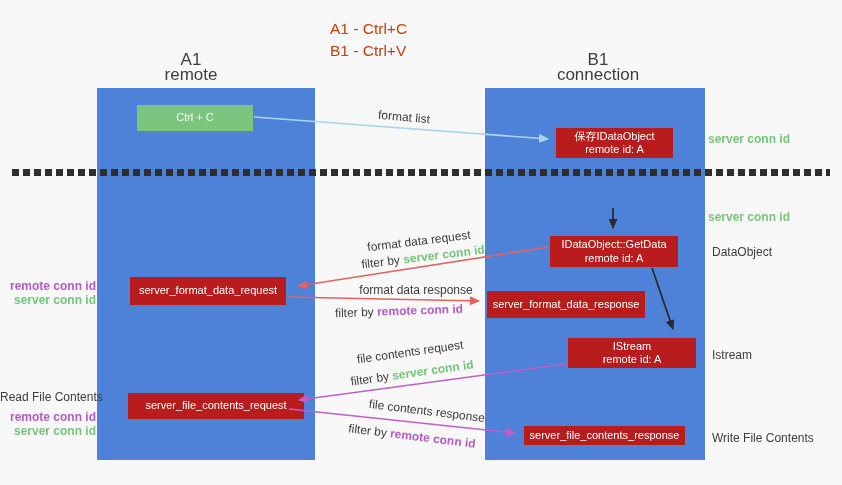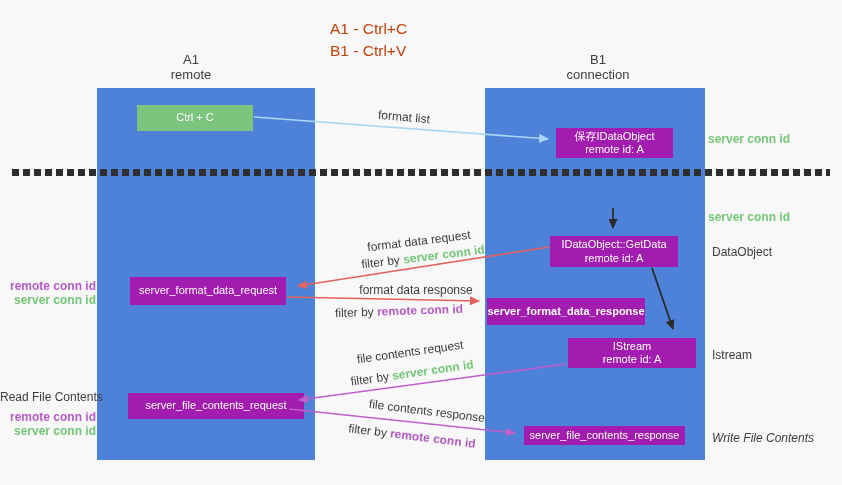--- a/index.html
+++ b/index.html
@@ -4,28 +4,28 @@
 <style>
   html,body{margin:0;padding:0;}
   .canvas{position:relative;width:842px;height:485px;background:#f8f8f8;
           font-family:"Liberation Sans",sans-serif;overflow:hidden;}
   .title{position:absolute;left:330px;top:18px;width:165px;text-align:left;
          color:#c2410c;font-size:15.5px;line-height:22px;}
   .col{position:absolute;top:88px;height:372px;background:#4d82d8;z-index:1;}
   .col-left{left:97px;width:218px;}
   .col-right{left:485px;width:220px;}
   .hdr{position:absolute;top:53px;width:140px;text-align:center;color:#3e3e3e;
-       font-size:13px;line-height:14.5px;z-index:2;}
+       font-size:17px;line-height:14.5px;z-index:2;}
   .hdr-left{left:121px;} .hdr-right{left:528px;}
   .dotline{position:absolute;left:12px;top:169px;width:818px;height:7px;z-index:4;
            background:repeating-linear-gradient(90deg,#2e2e2e 0 7px,rgba(0,0,0,0) 7px 11px);}
   .box{position:absolute;display:flex;flex-direction:column;align-items:center;
        justify-content:center;color:#fff;font-size:11px;line-height:13.5px;
        text-align:center;z-index:3;white-space:nowrap;}
-  .orange{background:#a21caf;} .green-box{background:#7cc57f;}
+  .orange{background:#b91c1c;} .green-box{background:#7cc57f;}
   .svg-overlay{position:absolute;left:0;top:0;z-index:5;pointer-events:none;}
   .flowlabel{position:absolute;color:#3d3d3d;font-size:12px;white-space:nowrap;
              z-index:6;transform-origin:center;}
   .key-green{color:#74c678;font-weight:bold;}
   .key-purple{color:#b55bc5;font-weight:bold;}
   .side{position:absolute;font-size:12px;line-height:14px;z-index:6;white-space:nowrap;}
   .side-left{width:96px;left:0;text-align:right;}
   .plain{color:#3d3d3d;font-weight:normal;}
 </style>
 </head>
@@ -64,21 +64,21 @@
 
   <div class="box orange" style="left:550px;top:236px;width:128px;height:31px;justify-content:center;">
     <div>IDataObject::GetData</div>
     <div>remote id: A</div>
   </div>
 
   <div class="box orange" style="left:130px;top:277px;width:156px;height:28px;">
     <div>server_format_data_request</div>
   </div>
 
-  <div class="box orange" style="left:487px;top:298px;width:158px;height:27px;font-weight:bold;">
+  <div class="box orange" style="left:487px;top:291px;width:158px;height:27px;">
     <div>server_format_data_response</div>
   </div>
 
   <div class="box orange" style="left:568px;top:338px;width:128px;height:30px;">
     <div>IStream</div>
     <div>remote id: A</div>
   </div>
 
   <div class="box orange" style="left:128px;top:393px;width:176px;height:26px;">
     <div>server_file_contents_request</div>
@@ -146,15 +146,15 @@
   <div class="side side-left" style="top:390px;">
     <div class="plain" style="margin-bottom:6px;">Read File Contents</div>
     <div class="key-purple">remote conn id</div>
     <div class="key-green">server conn id</div>
   </div>
 
   <div class="side key-green" style="left:708px;top:132px;">server conn id</div>
   <div class="side key-green" style="left:708px;top:210px;">server conn id</div>
   <div class="side plain" style="left:712px;top:245px;">DataObject</div>
   <div class="side plain" style="left:712px;top:348px;">Istream</div>
-  <div class="side plain" style="left:712px;top:431px;font-style:italic;">Write File Contents</div>
+  <div class="side plain" style="left:712px;top:431px;">Write File Contents</div>
 
 </div>
 
 </body></html>

